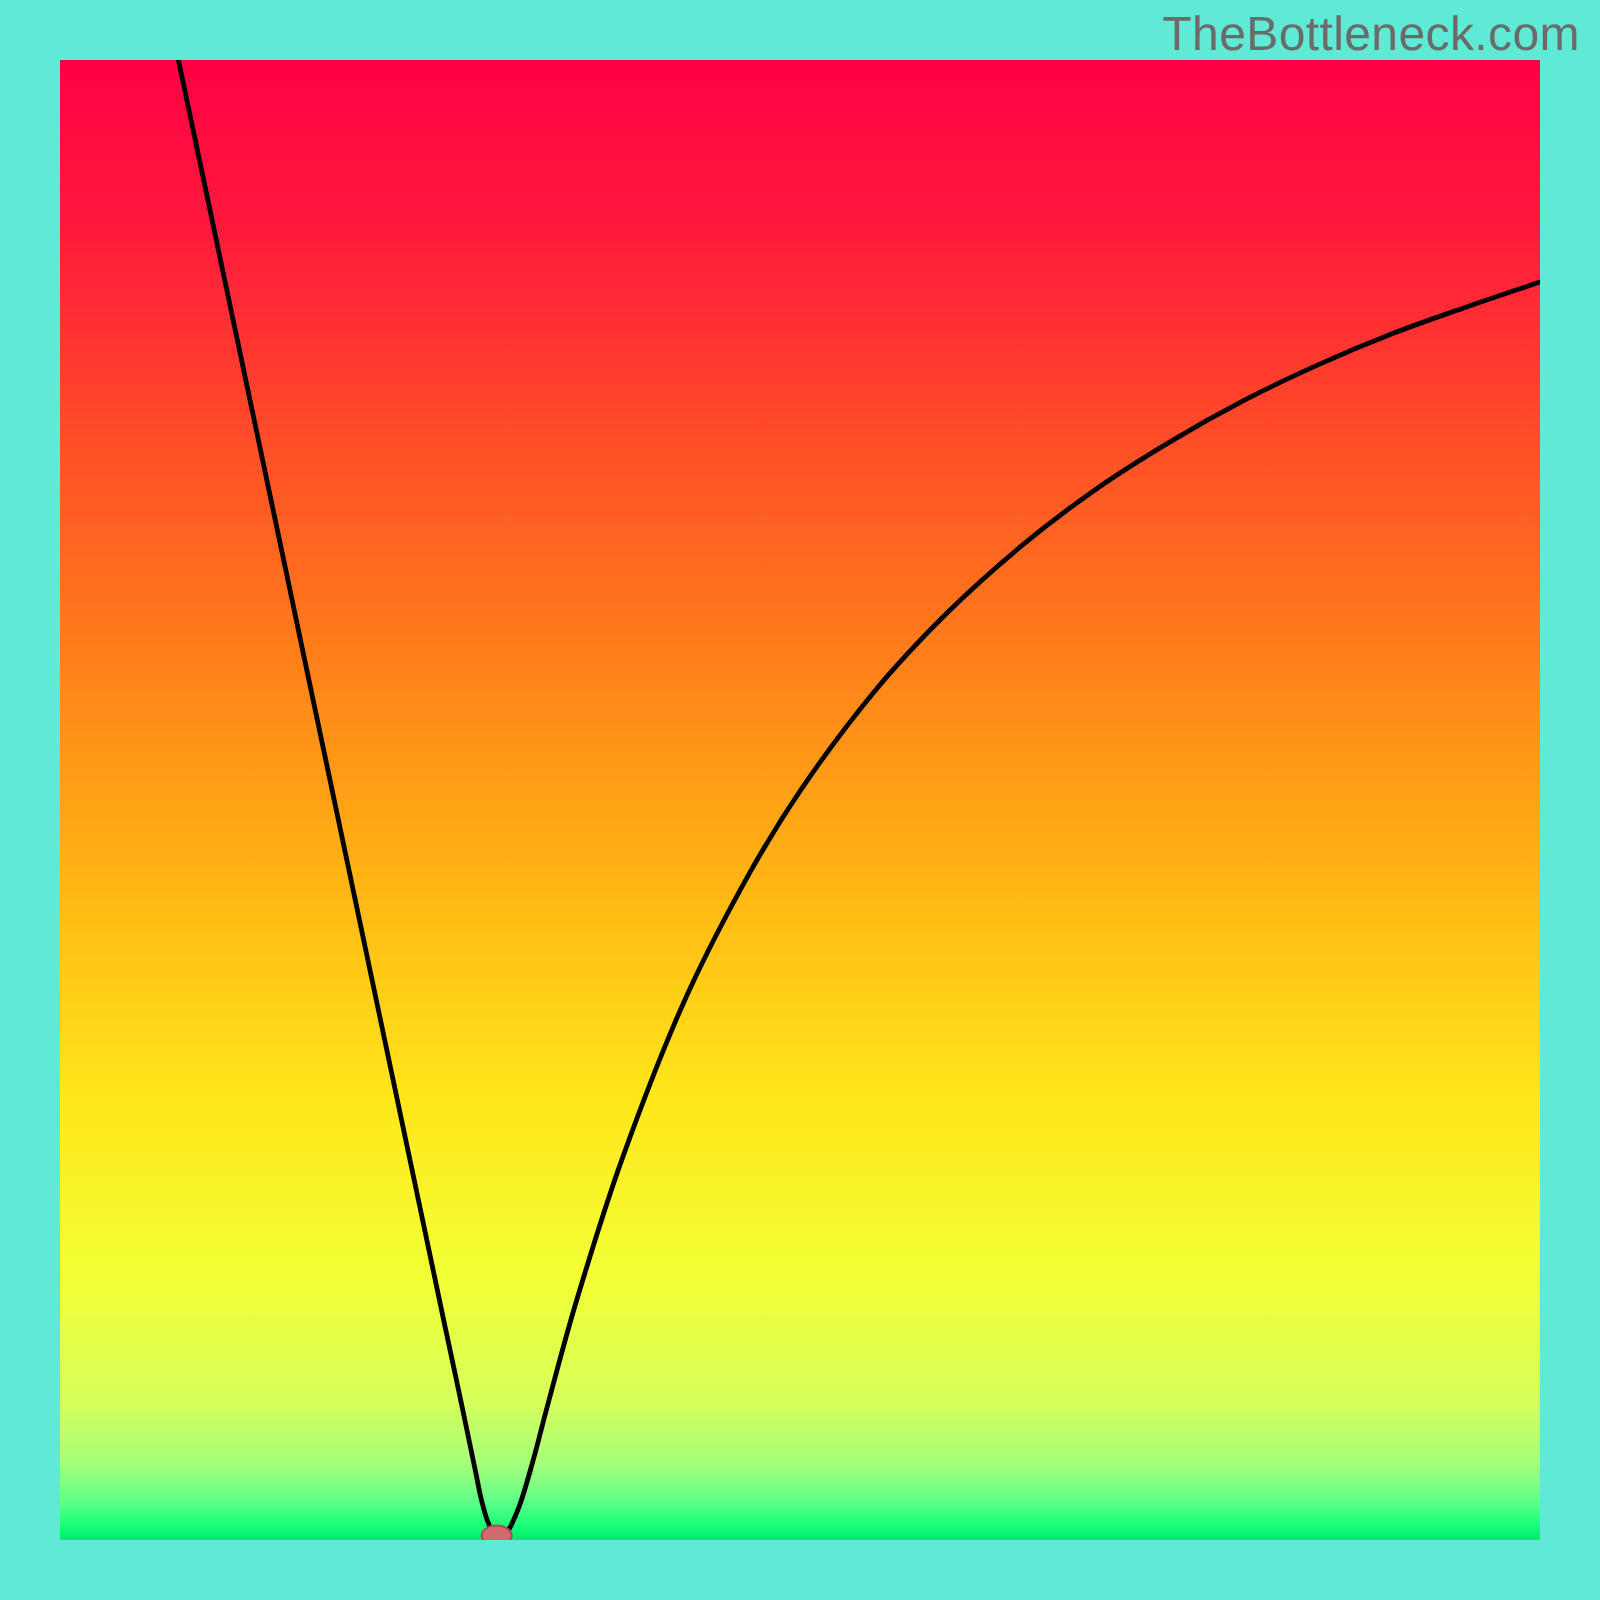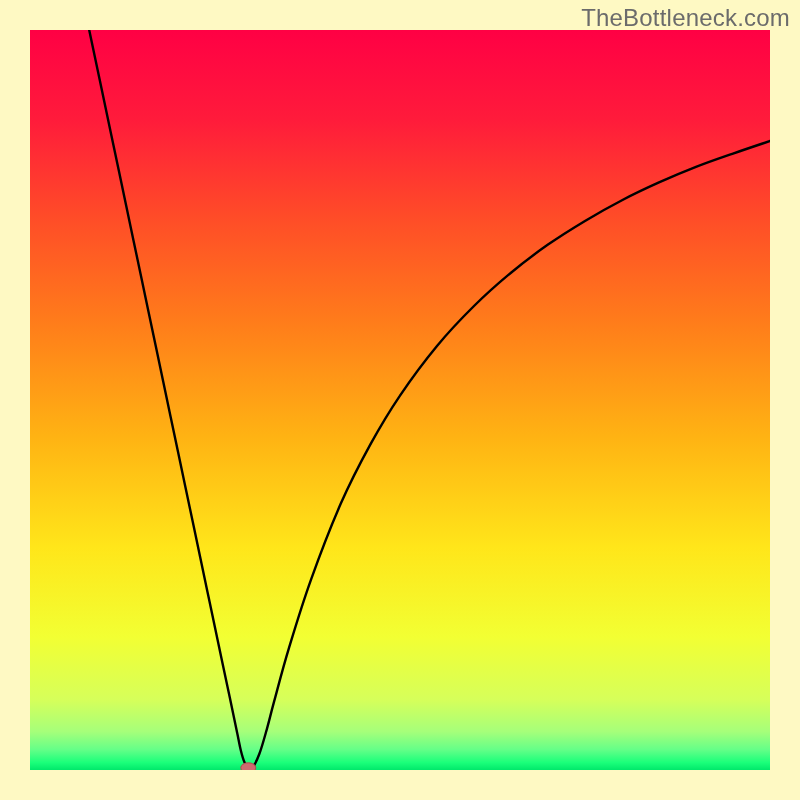--- a/index.html
+++ b/index.html
@@ -8,21 +8,21 @@
     width: 800px;
     height: 800px;
     overflow: hidden;
     background: #000;
     font-family: Arial, Helvetica, sans-serif;
   }
   .frame {
     position: relative;
     width: 800px;
     height: 800px;
-    background: #fef9c3;
+    background: #5eead4;
   }
   .plot-area {
     position: absolute;
     left: 30px;
     top: 30px;
     width: 740px;
     height: 740px;
     overflow: hidden;
   }
   .no-select {

